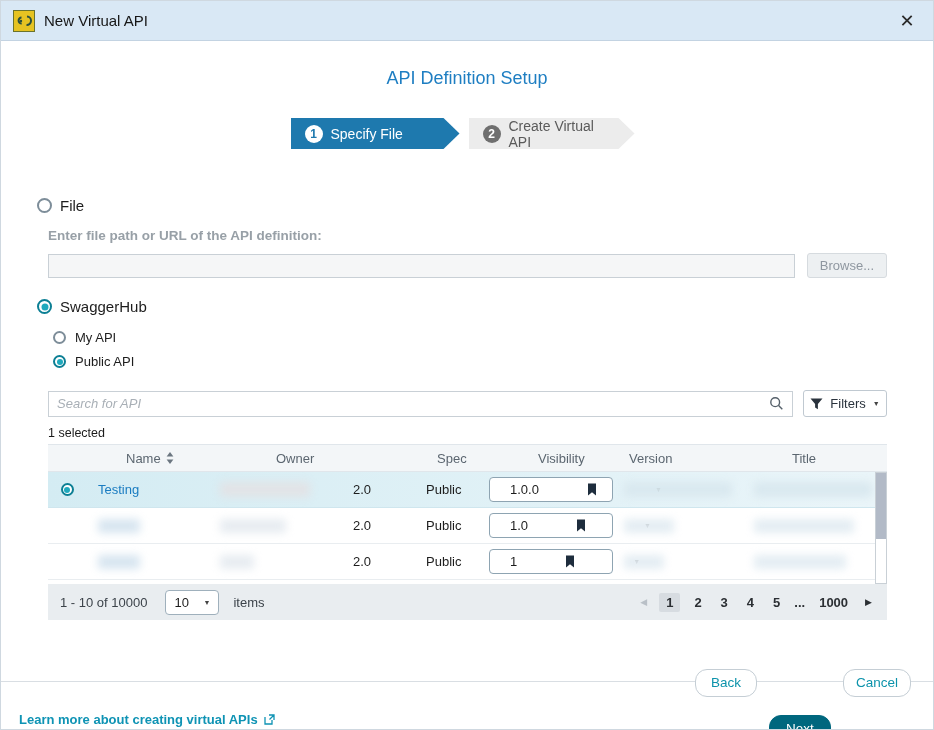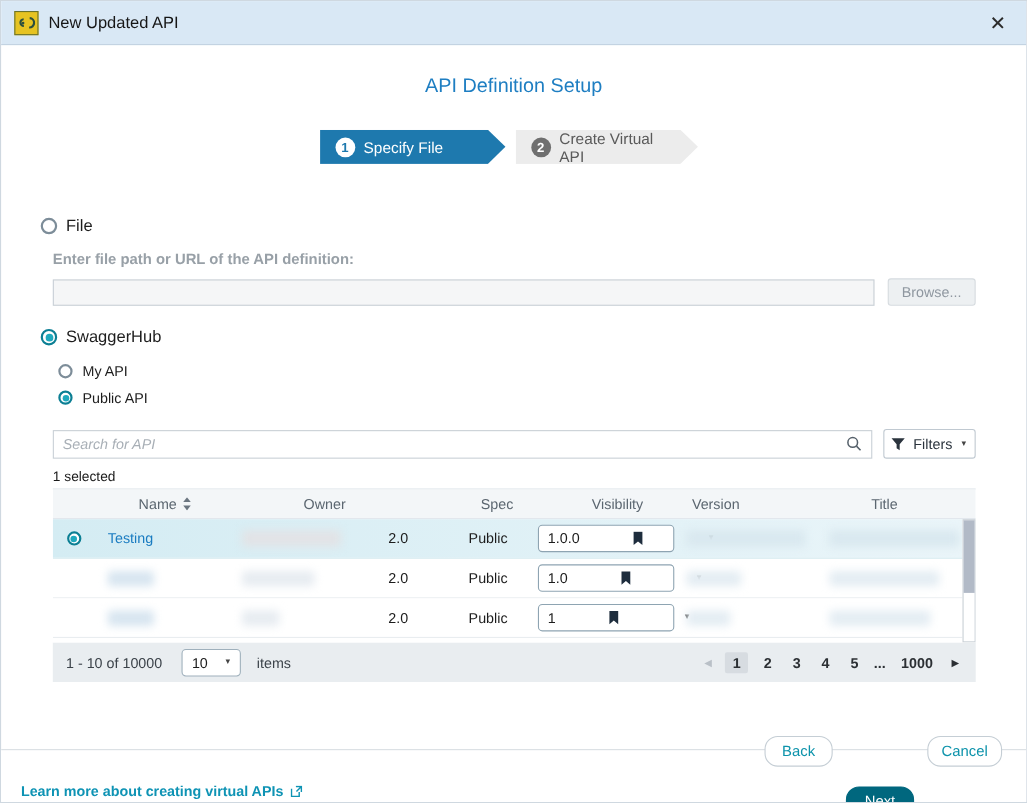--- a/index.html
+++ b/index.html
@@ -103,21 +103,21 @@
     gap:28px;
   }
   .th { padding-left:8px; display:flex; align-items:center; gap:5px; }
   .trow { height:36px; border-bottom:1px solid #e9edf0; background:#fff; width:calc(100% - 12px); }
   .trow-selected { background:linear-gradient(to right,#d4ecf3,#eaf5f9); border-bottom:1px solid #cfe6ee; }
   .td { padding-left:8px; font-size:13px; color:#1d1d1d; display:flex; align-items:center; }
   .td-radio { justify-content:center; padding-left:0; }
   .name-link { color:#1a7cc1; }
   .version-dd {
     width:124px; height:25px; background:#fff; border:1px solid #8ea4b2; border-radius:4px;
-    display:flex; align-items:center; padding:0 8px; font-size:13px; color:#1d1d1d;gap:48px;
+    display:flex; align-items:center; padding:0 20px; font-size:13px; color:#1d1d1d;gap:48px;
   }
   .version-dd .bookmark { margin-left:auto; }
   .version-dd .caret { margin-left:10px; }
   .blob { border-radius:3px; filter:blur(4px); }
   .scrollbar-v {
     position:absolute; right:0; top:27px; bottom:0; width:12px;
     background:#fff; border:1px solid #c9d0d6;
   }
   .scrollbar-thumb { position:absolute; top:0; left:0; right:0; height:66px; background:#b2bac7; }
   
@@ -158,21 +158,21 @@
 <body>
 
 <div class="titlebar">
   <div class="app-icon">
     <svg width="16" height="16" viewBox="0 0 16 16">
       <path d="M5.5 4.5 a3 3 0 1 0 0.2 6" fill="none" stroke="#2b4f3e" stroke-width="2"></path>
       <path d="M11 3.5 a4 4 0 1 1 -0.5 8.5" fill="none" stroke="#2b4f3e" stroke-width="2"></path>
       <circle cx="5" cy="8" r="1.2" fill="#2b4f3e"></circle>
     </svg>
   </div>
-  <span class="titlebar-title">New Updated API</span>
+  <span class="titlebar-title">New Virtual API</span>
   <span class="close-btn">✕</span>
 </div>
 
 <div class="page-heading">API Definition Setup</div>
 
 <div class="steps">
   <div class="step step-active">
     <span class="step-num">1</span>
     <span>Specify File</span>
   </div>

